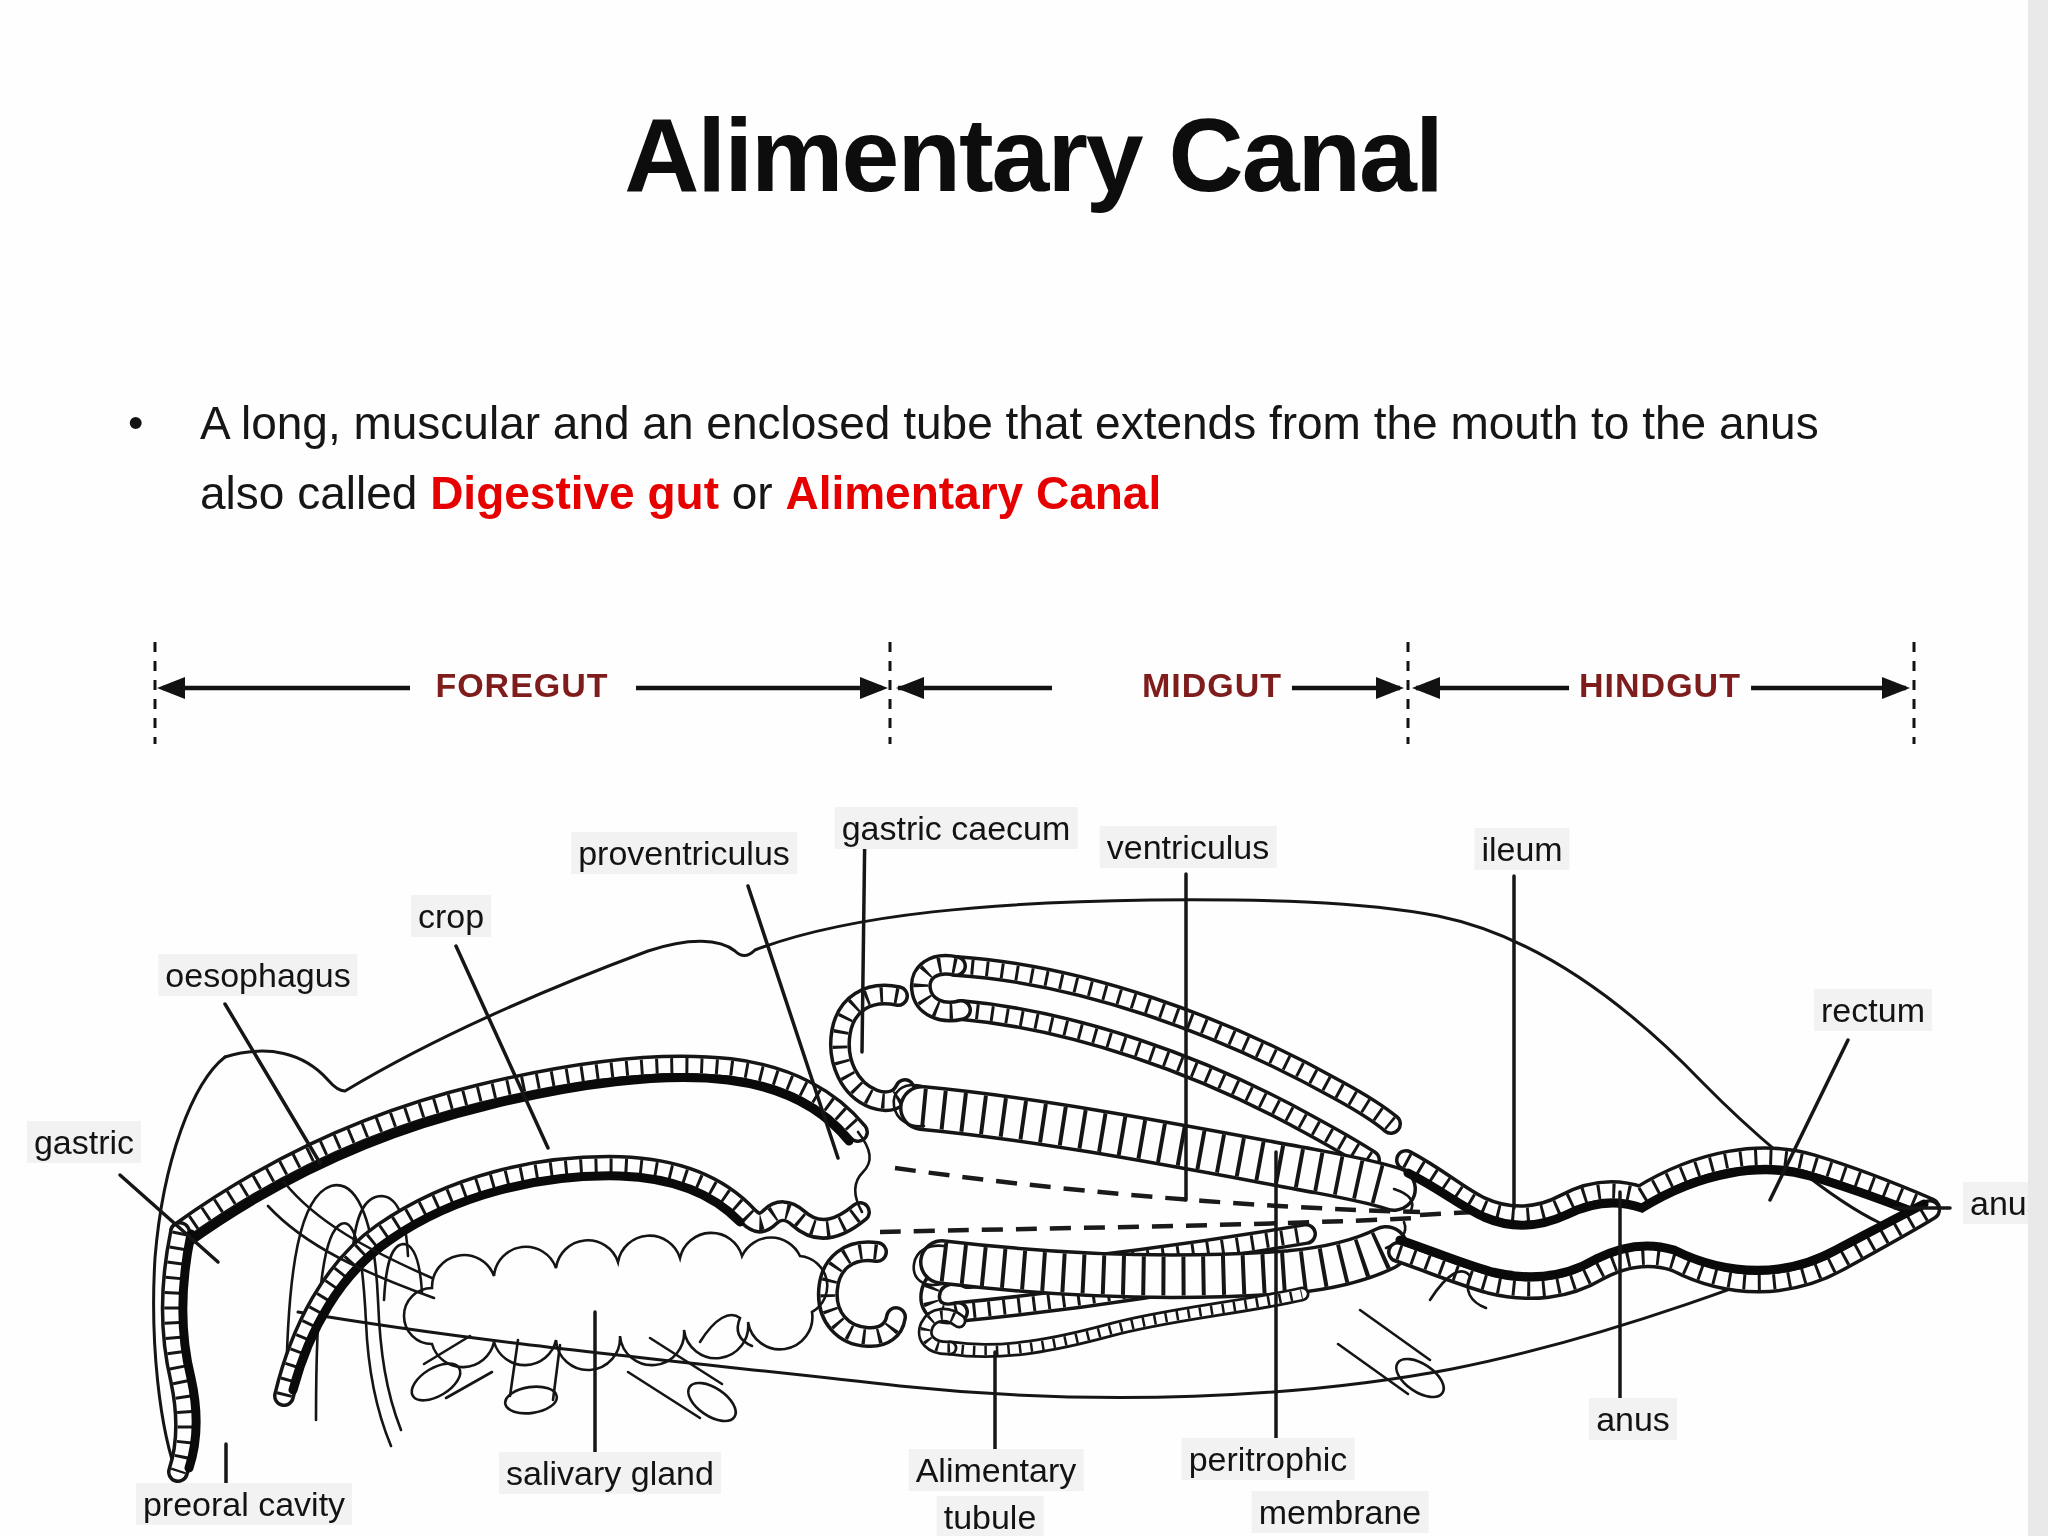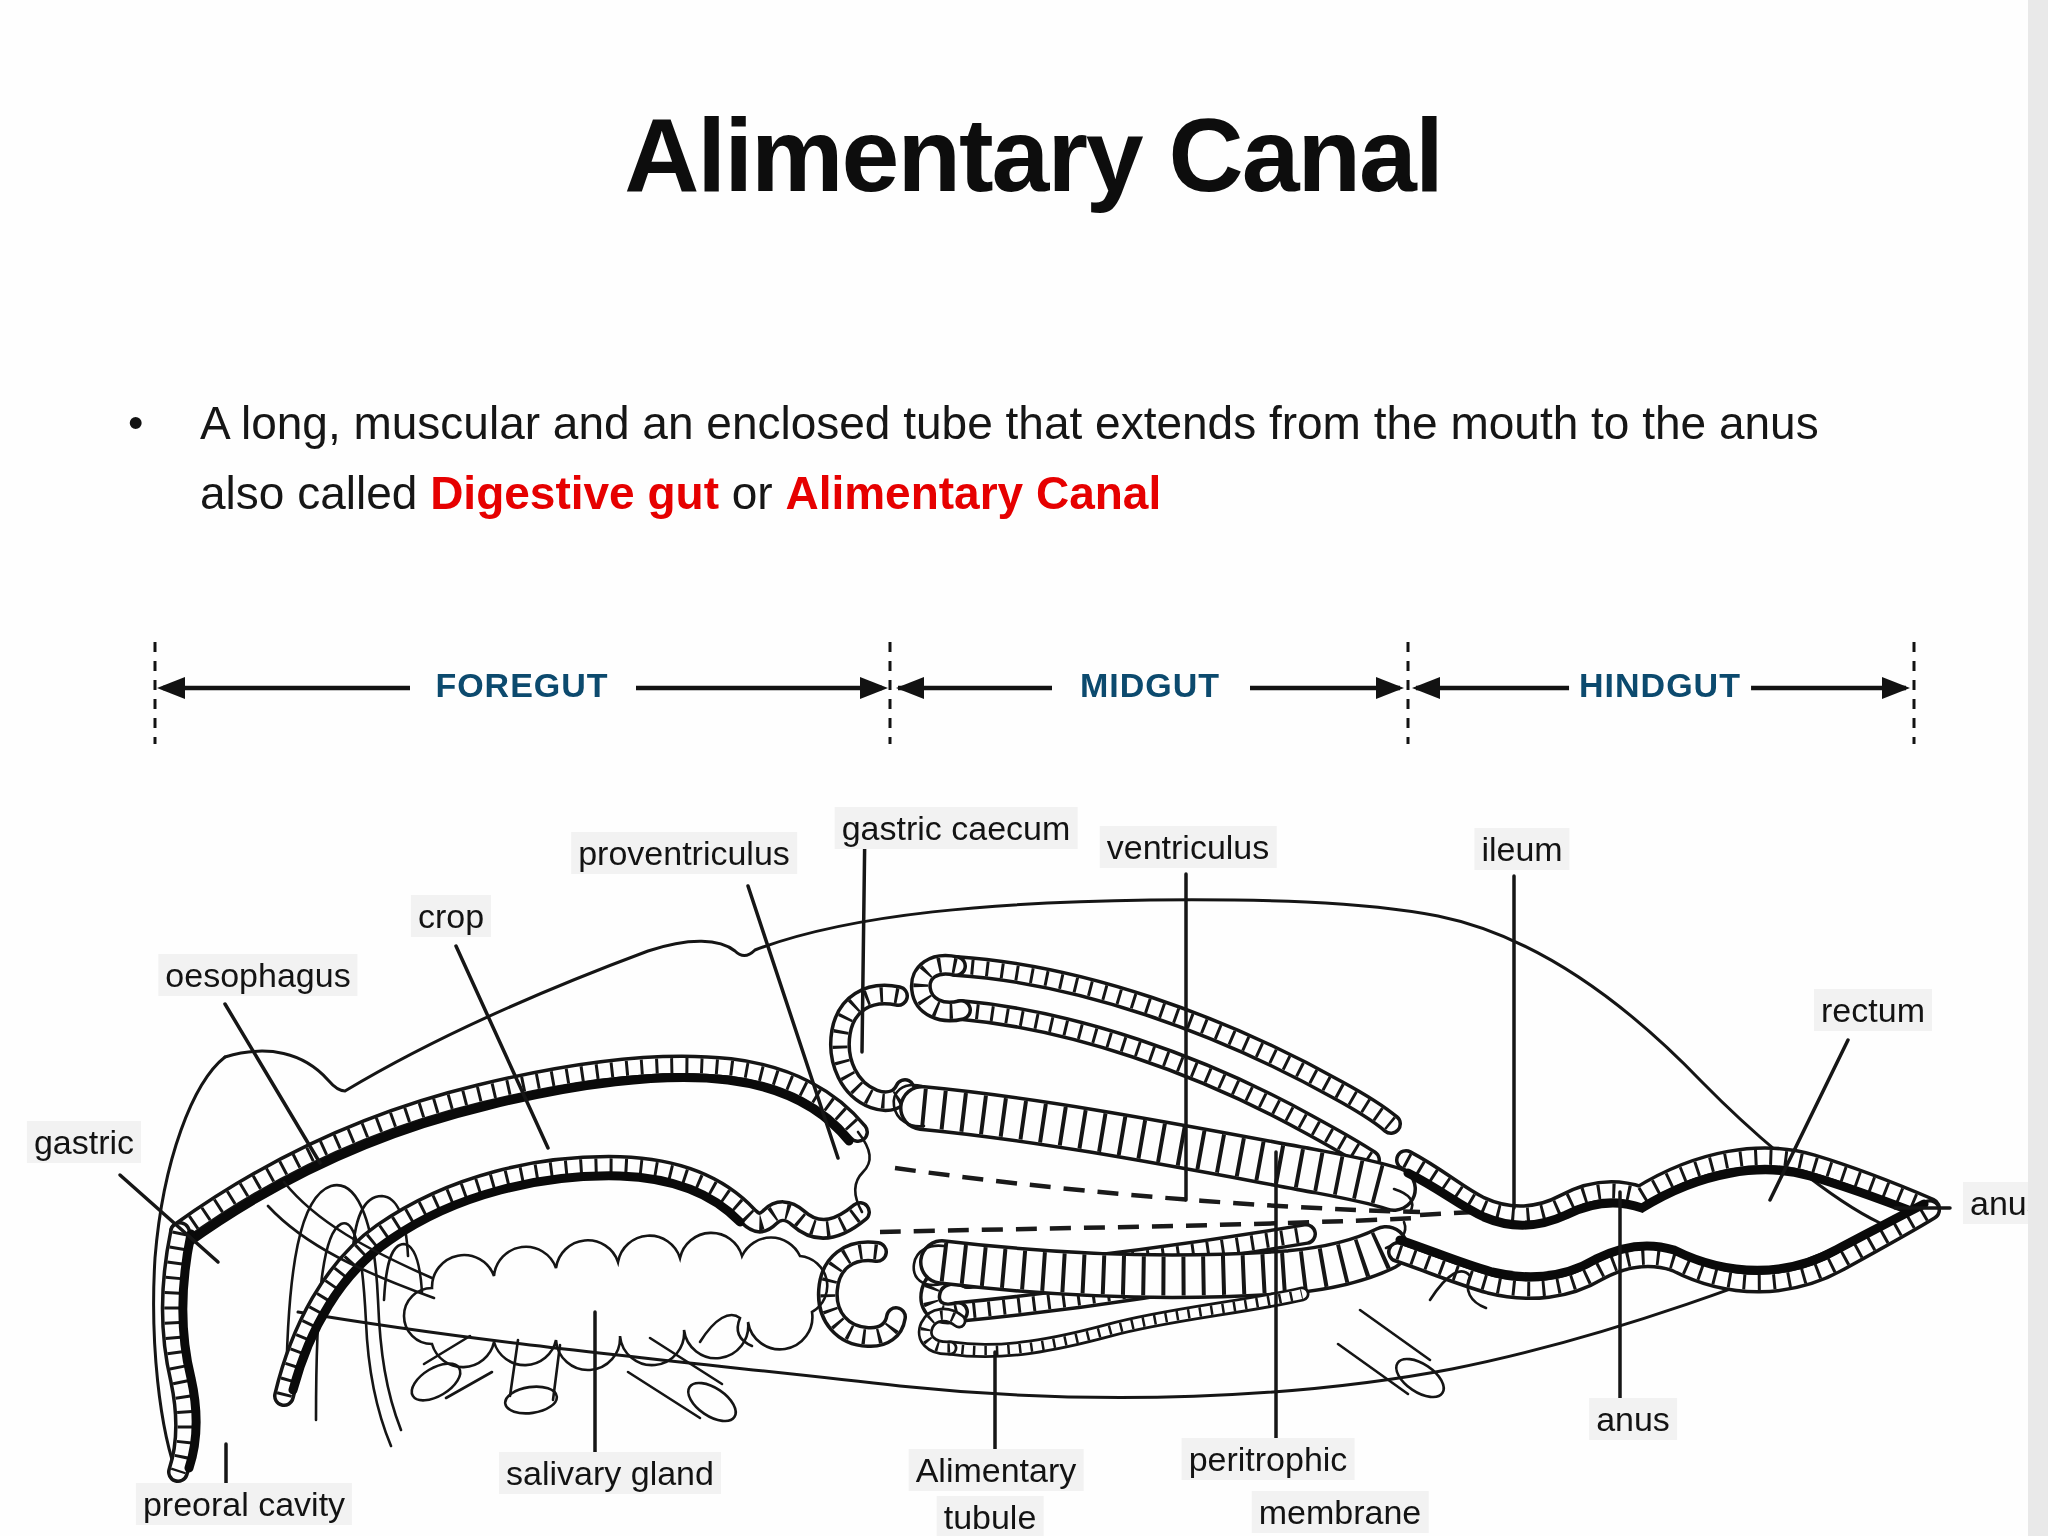--- a/index.html
+++ b/index.html
@@ -73,21 +73,21 @@
     white-space:nowrap;
   }
   .lbl.noshift{ transform:none; }
   .region-lbl{
     position:absolute;
     transform:translateX(-50%);
     top:666px;
     font-size:34px;
     font-weight:600;
     letter-spacing:1px;
-    color:#0c4a6e;
+    color:#7f1d1d;
     background:#fefefe;
     padding:0 10px;
     white-space:nowrap;
   }
 </style>
 </head>
 <body>
 
 <div class="slide">
 
@@ -263,21 +263,21 @@
       <path class="leader" d="M 1895,1208 L 1950,1208"></path>
       <path class="leader" d="M 1620,1192 L 1620,1402"></path>
       <path class="leader" d="M 1276,1152 L 1276,1440"></path>
       <path class="leader" d="M 995,1352 L 995,1450"></path>
       <path class="leader" d="M 226,1444 L 226,1488"></path>
       <path class="leader" d="M 595,1312 L 595,1458"></path>
     </g>
   </svg>
 
   <div class="region-lbl" style="left:522px;">FOREGUT</div>
-  <div class="region-lbl" style="left:1150px;text-align:center;">MIDGUT</div>
+  <div class="region-lbl" style="left:1212px;text-align:center;">MIDGUT</div>
   <div class="region-lbl" style="left:1660px;">HINDGUT</div>
 
   <div class="lbl" style="left:84px;top:1121px;">gastric</div>
   <div class="lbl" style="left:258px;top:954px;">oesophagus</div>
   <div class="lbl" style="left:451px;top:895px;">crop</div>
   <div class="lbl" style="left:684px;top:832px;">proventriculus</div>
   <div class="lbl" style="left:956px;top:771px;margin-top:36px;">gastric caecum</div>
   <div class="lbl" style="left:1188px;top:826px;">ventriculus</div>
   <div class="lbl" style="left:1522px;top:828px;">ileum</div>
   <div class="lbl" style="left:1873px;top:989px;">rectum</div>

